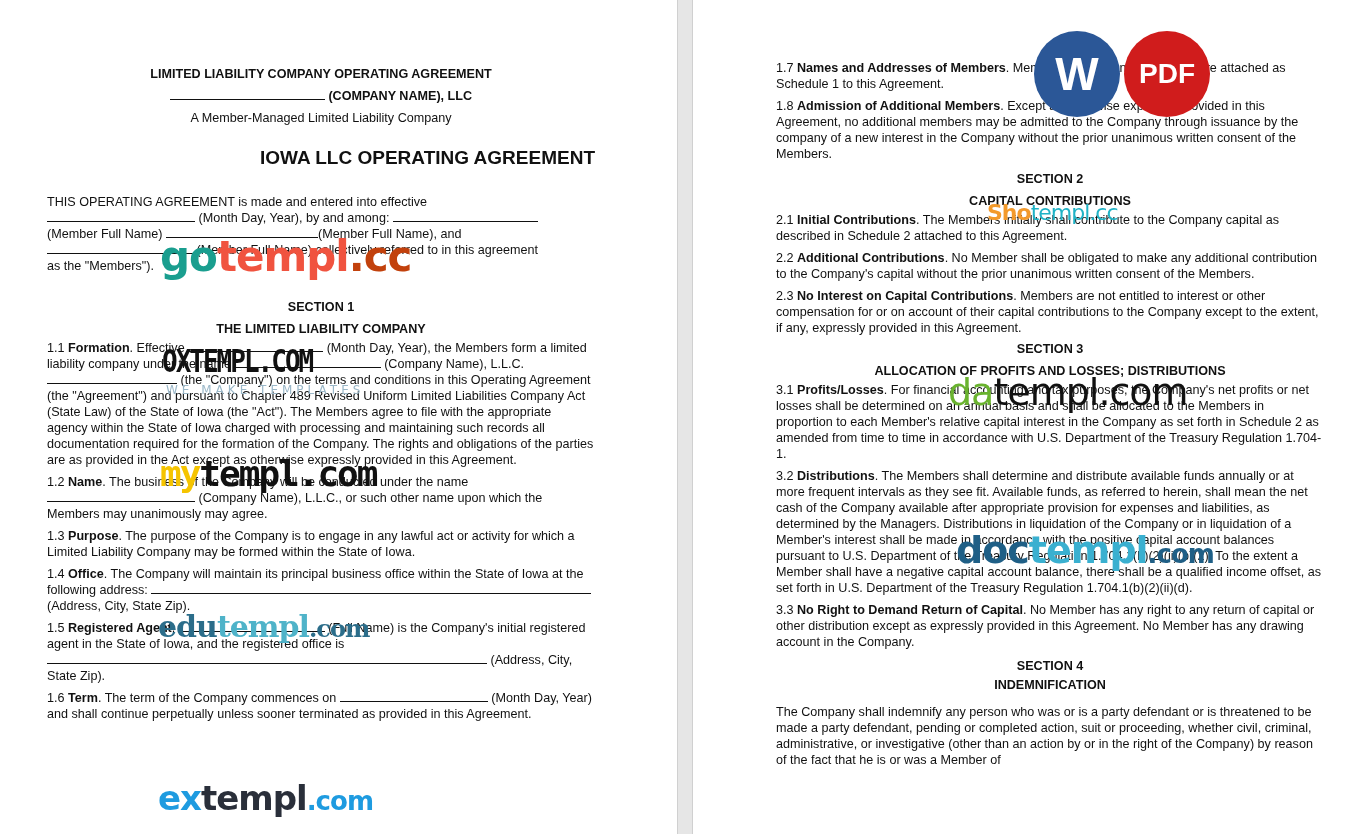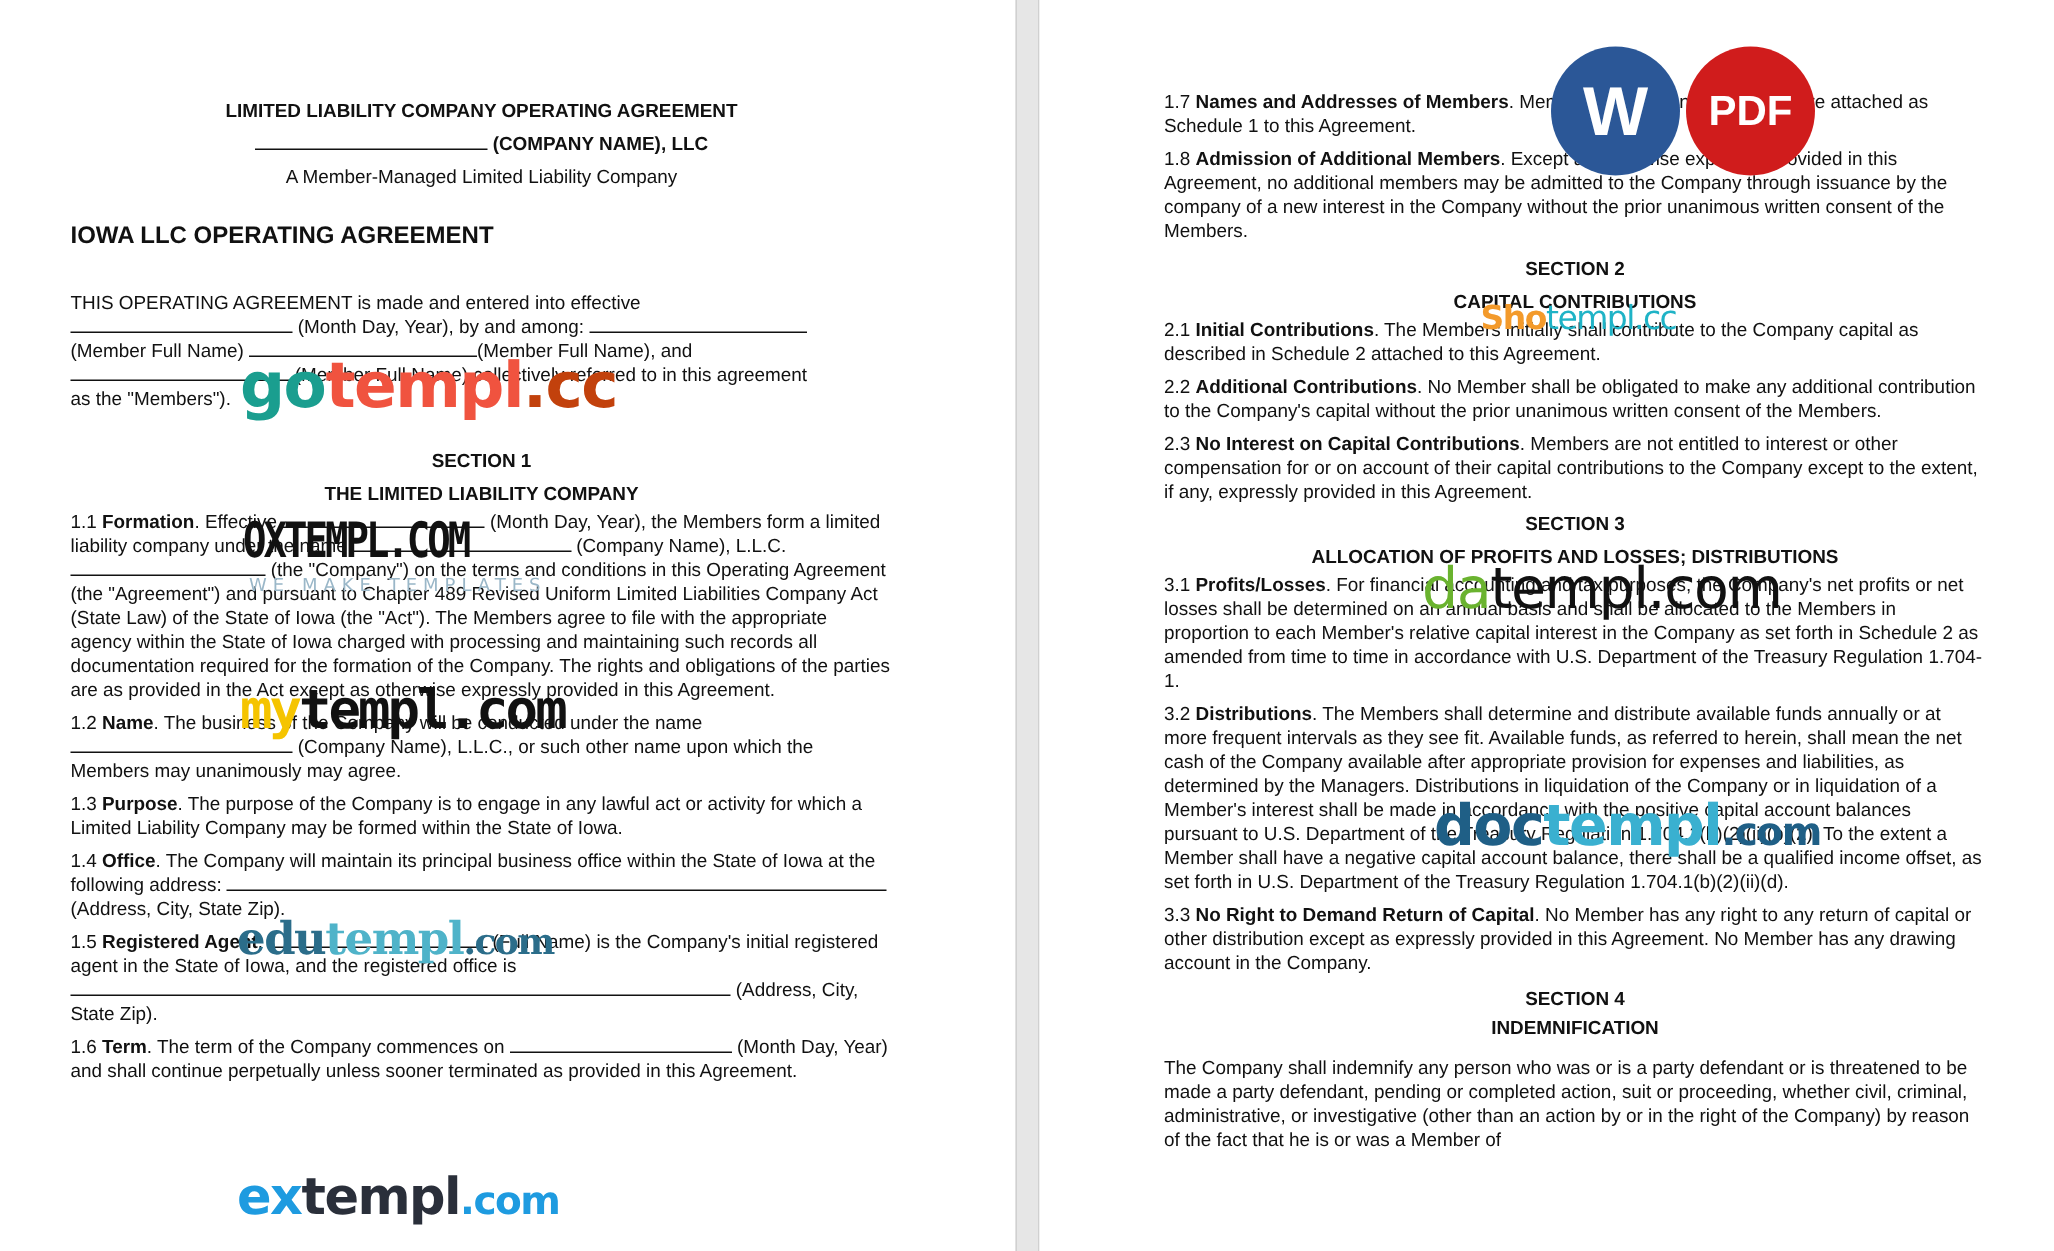--- a/index.html
+++ b/index.html
@@ -20,21 +20,21 @@
     box-sizing:border-box;
   }
   .content {
     position:absolute; font-size:12.6px; line-height:16px;
   }
   #page-left .content { left:47px; top:66px; width:548px; }
   #page-right .content { left:83px; top:60px; width:548px; }
   .center { text-align:center; }
   .b { font-weight:bold; }
   .h-small { font-weight:bold; font-size:12.6px; text-align:center; line-height:22px; }
-  .h-big { font-weight:bold; font-size:16px; text-align:left; margin:24px 0 28px; }
+  .h-big { font-weight:bold; font-size:19px; text-align:right; margin:24px 0 28px; }
   p { margin:0 0 6px 0; }
   .sec { font-weight:bold; text-align:center; line-height:22px; }
   .blank { display:inline-block; border-bottom:1px solid #111; height:11px; vertical-align:baseline; }
   .wm {
     position:absolute; font-family:"DejaVu Sans", sans-serif; font-weight:bold;
     white-space:nowrap; pointer-events:none; letter-spacing:-1px;
   }
   .badge {
     position:absolute; border-radius:50%; color:#fff; font-weight:bold;
     display:flex; align-items:center; justify-content:center;

